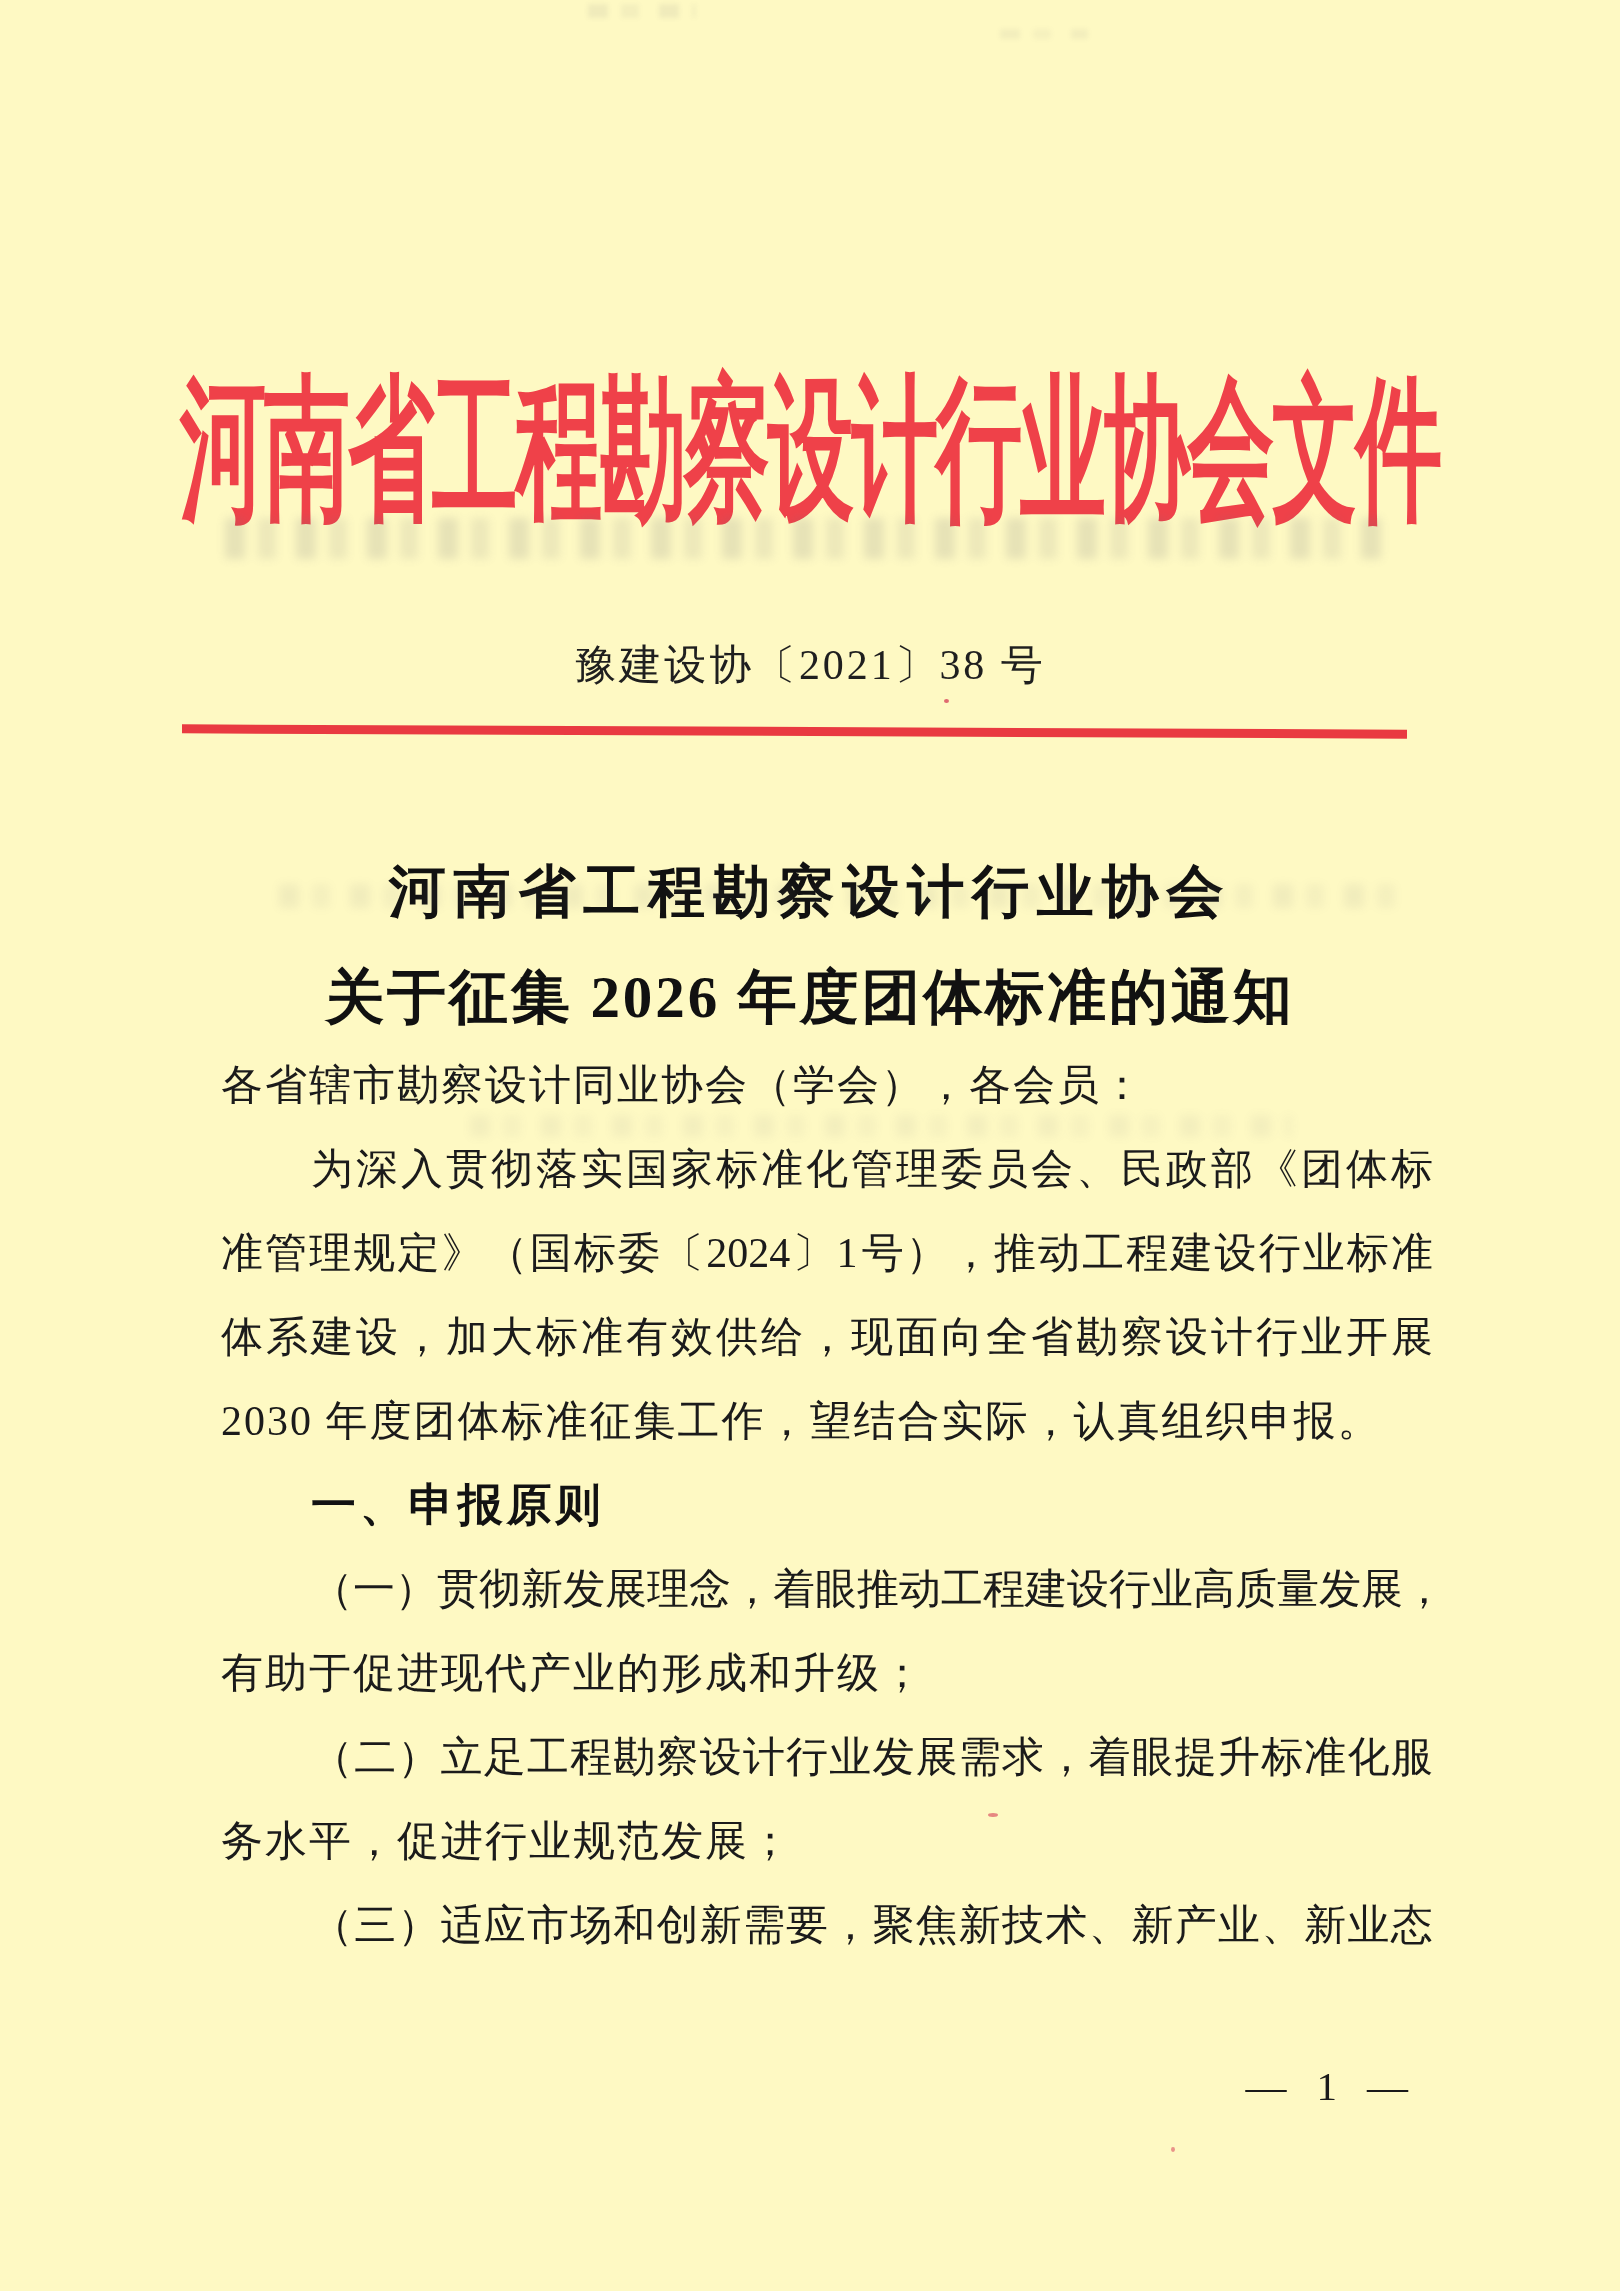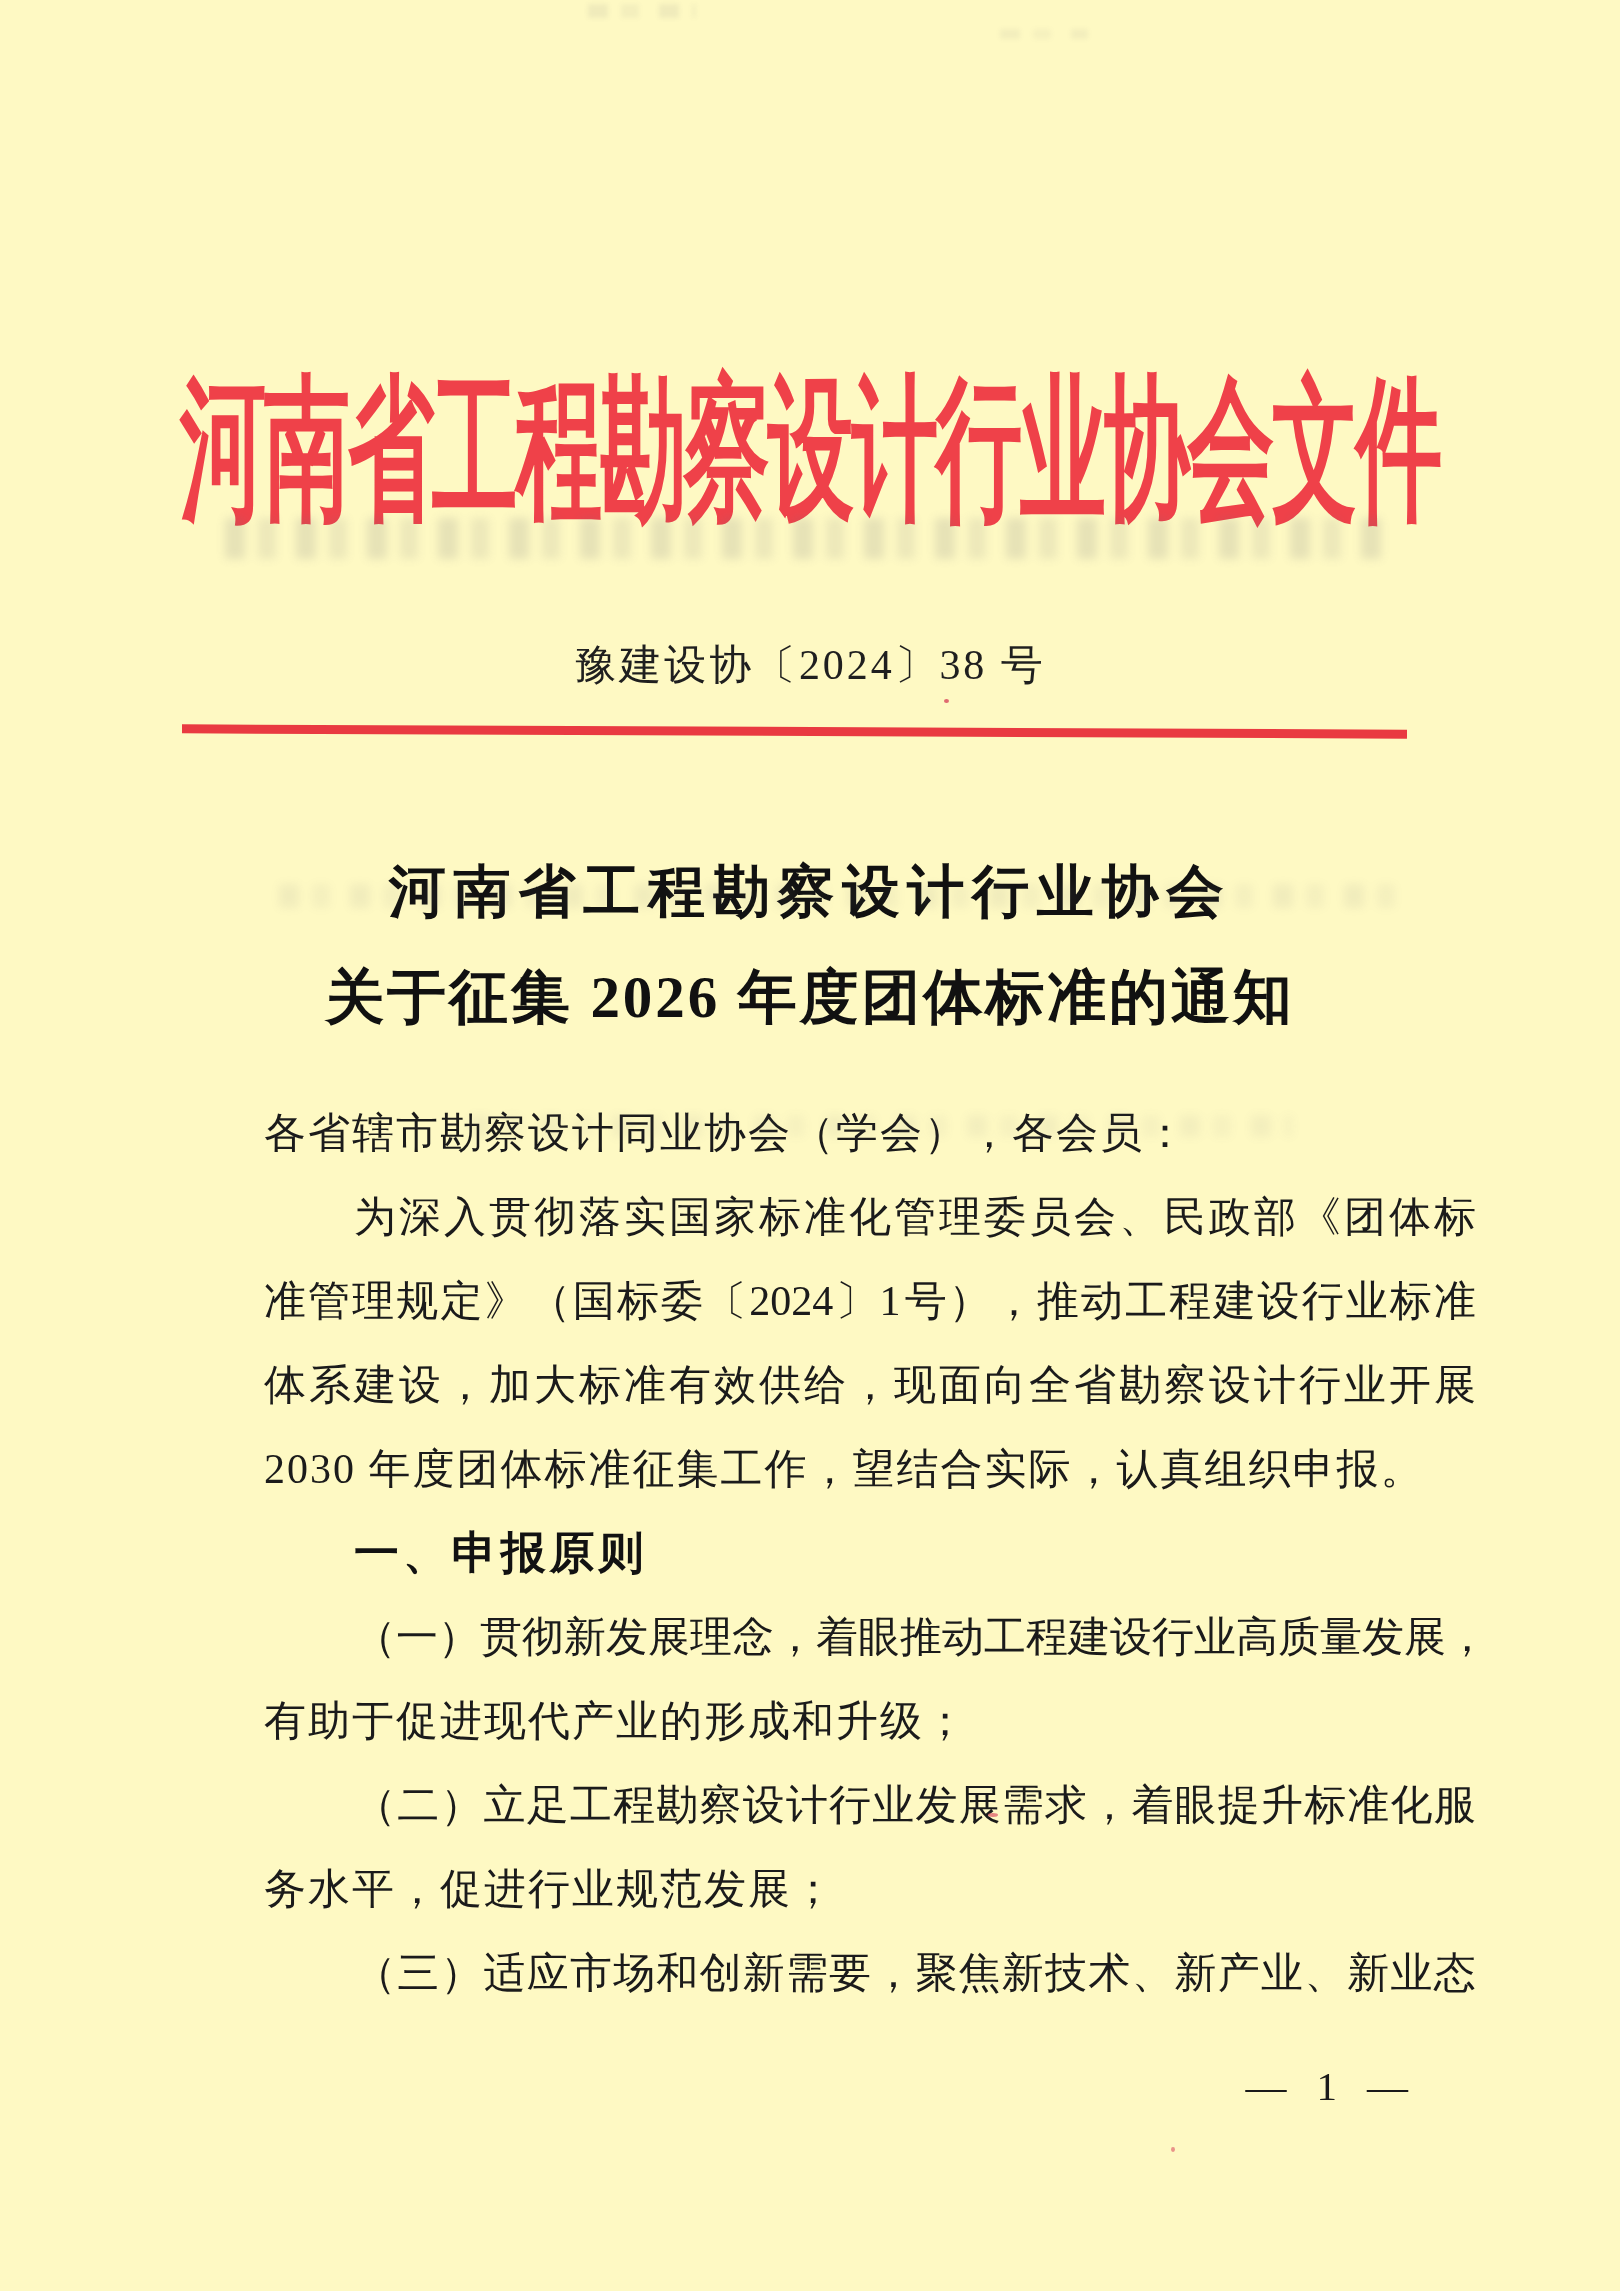--- a/index.html
+++ b/index.html
@@ -41,21 +41,21 @@
     text-align:center;
     font-weight:700;font-size:57px;
     color:#111;
     white-space:nowrap;
     margin-top:33px;
   }
   .doc-title.l1{top:821px;letter-spacing:7.8px;}
   .doc-title.l2{top:925px;font-size:59px;letter-spacing:2.9px;}
   
   .body-text{
-    position:absolute;left:221px;top:1091px;width:1212px;margin-left:43px;
+    position:absolute;left:221px;top:1043px;width:1212px;
   }
   .bline{
     height:84px;line-height:84px;
     font-size:42px;letter-spacing:2px;
     white-space:nowrap;
     color:#1b1b1b;
   }
   .bline.just{
     display:flex;justify-content:space-between;align-items:center;
     letter-spacing:0;
@@ -95,21 +95,21 @@
 
 <div class="page">
 
   <div class="ghost g4"></div>
   <div class="ghost g5"></div>
 
   <div class="red-header">河南省工程勘察设计行业协会文件</div>
 
   <div class="ghost g1"></div>
 
-  <div class="doc-number">豫建设协〔2024〕38 号</div>
+  <div class="doc-number">豫建设协〔2021〕38 号</div>
 
   <div class="red-rule"></div>
 
   <div class="doc-title l1">河南省工程勘察设计行业协会</div>
   <div class="ghost g2"></div>
   <div class="doc-title l2">关于征集 2026 年度团体标准的通知</div>
 
   <div class="body-text">
       <div class="bline">各省辖市勘察设计同业协会（学会），各会员：</div>
       <div class="bline indent just">

